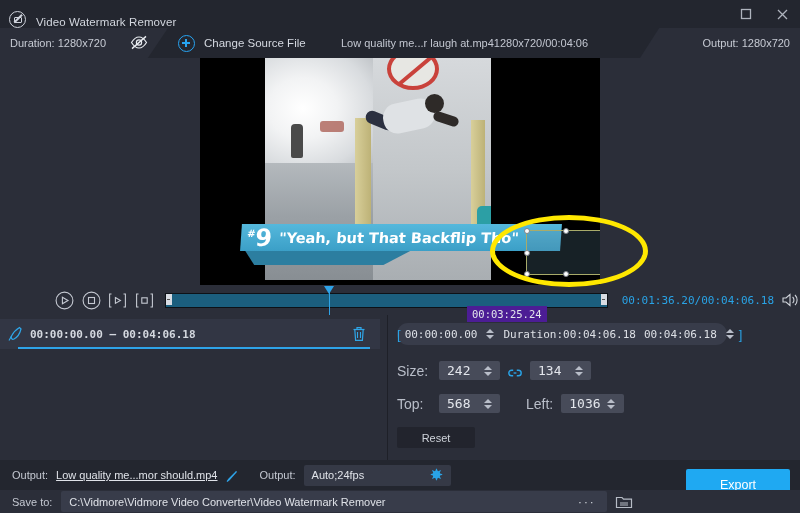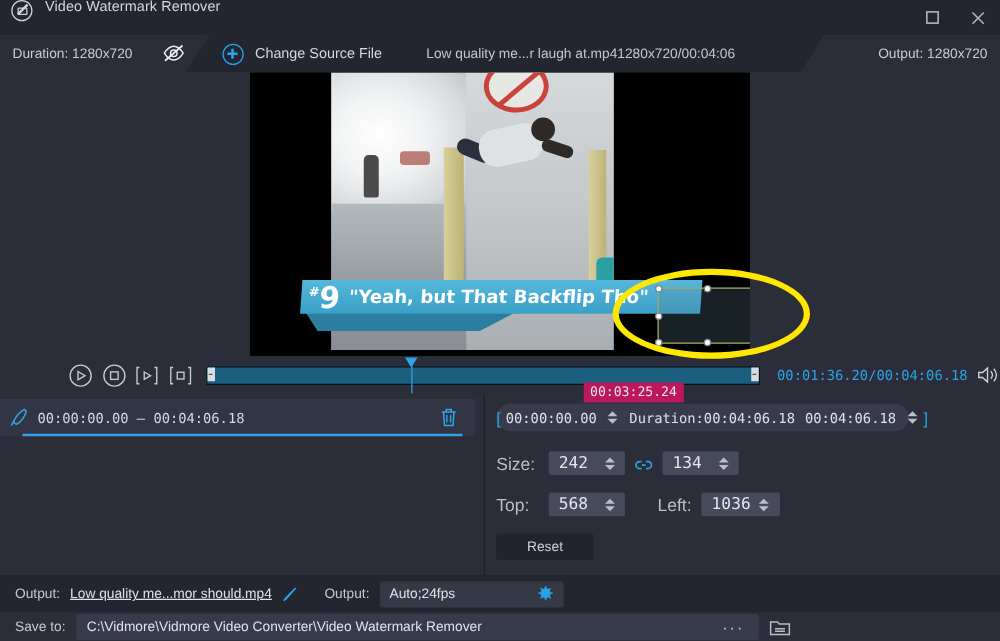--- a/index.html
+++ b/index.html
@@ -13,21 +13,21 @@
     position: relative;
     width: 800px; height: 513px;
     background: #2b2e39;
   }
 
   
   .titlebar {
     position: absolute; top: 0; left: 0;
     width: 800px; height: 28px;
     background: #23262f;
-    display: flex; align-items: flex-start;
+    display: flex; align-items: flex-end;
   }
   .app-logo {
     width: 17px; height: 17px; margin-left: 9px;
     border: 1.6px solid #cfd3dc; border-radius: 50%;
     position: relative;
   }
   .app-logo::before {
     content: ""; position: absolute;
     left: 50%; top: 1px; width: 1.6px; height: 11px;
     background: #cfd3dc; transform: translateX(-50%) rotate(45deg);
@@ -279,21 +279,21 @@
   }
   .time-readout {
     margin-left: 14px; font-size: 11px; color: #29a3e6;
     font-family: "DejaVu Sans Mono", monospace; white-space: nowrap;
   }
   .vol-icon {
     margin-left: 8px; width: 18px; height: 16px; color: #cfd3da;
   }
   .hover-tip {
     position: absolute; left: 467px; top: 306px;
-    background: #be185d; color: #e3e6eb;
+    background: #4c1d95; color: #e3e6eb;
     font-size: 10.5px; padding: 2px 5px;
     font-family: "DejaVu Sans Mono", monospace;
     z-index: 25;
   }
 
   
   .lower {
     position: absolute; top: 315px; left: 0;
     width: 800px; height: 145px;
     background: #2b2e39;
@@ -306,20 +306,21 @@
   .clip-row {
     position: absolute; left: 0; top: 4px;
     width: 380px; height: 30px;
     background: #323644;
     display: flex; align-items: center;
   }
   .brush-icon { margin-left: 8px; width: 14px; height: 16px; color: #2fa6e8; }
   .clip-time {
     margin-left: 8px; color: #d4d8df; font-size: 11px;
     font-family: "DejaVu Sans Mono", monospace;
+    font-weight: bold;
   }
   .trash-icon {
     position: absolute; right: 14px; top: 7px;
     width: 14px; height: 16px; color: #2fa6e8;
   }
   .clip-underline {
     position: absolute; left: 18px; top: 32px;
     width: 352px; height: 2px; background: #2ea3e8;
   }
 
@@ -645,20 +646,23 @@
       <span class="ob-value">Auto;24fps</span>
       <span class="gear-icon">
         <svg width="14" height="14" viewBox="0 0 14 14">
             <circle cx="7" cy="7" r="2.3" fill="none" stroke="currentColor" stroke-width="1.5"></circle>
             <path d="M7 .8 L8 .8 L8.3 2.6 L9.8 3.2 L11.2 2.1 L11.9 2.8 L10.8 4.2 L11.4 5.7 L13.2 6 L13.2 7 L11.4 7.3 L10.8 8.8 L11.9 10.2 L11.2 10.9 L9.8 9.8 L8.3 10.4 L8 12.2 L7 12.2 L6.7 10.4 L5.2 9.8 L3.8 10.9 L3.1 10.2 L4.2 8.8 L3.6 7.3 L1.8 7 L1.8 6 L3.6 5.7 L4.2 4.2 L3.1 2.8 L3.8 2.1 L5.2 3.2 L6.7 2.6 Z" fill="currentColor"></path>
           </svg>
       </span>
     </span>
   </div>
 
+  <div class="export-btn">
+    <span>Export</span>
+  </div>
 
   <div class="savebar">
     <span class="ob-label" style="margin-left:12px;">Save to:</span>
     <span class="path-box" style="margin-left:9px;">
       <span class="path-text">C:\Vidmore\Vidmore Video Converter\Video Watermark Remover</span>
       <span class="dots">···</span>
     </span>
     <span class="folder-icon">
       <svg width="18" height="16" viewBox="0 0 18 16">
           <path d="M1.5 3.5 L7 3.5 L8.5 5.2 L16.5 5.2 L16.5 13.5 L1.5 13.5 Z" fill="none" stroke="currentColor" stroke-width="1.2"></path>

